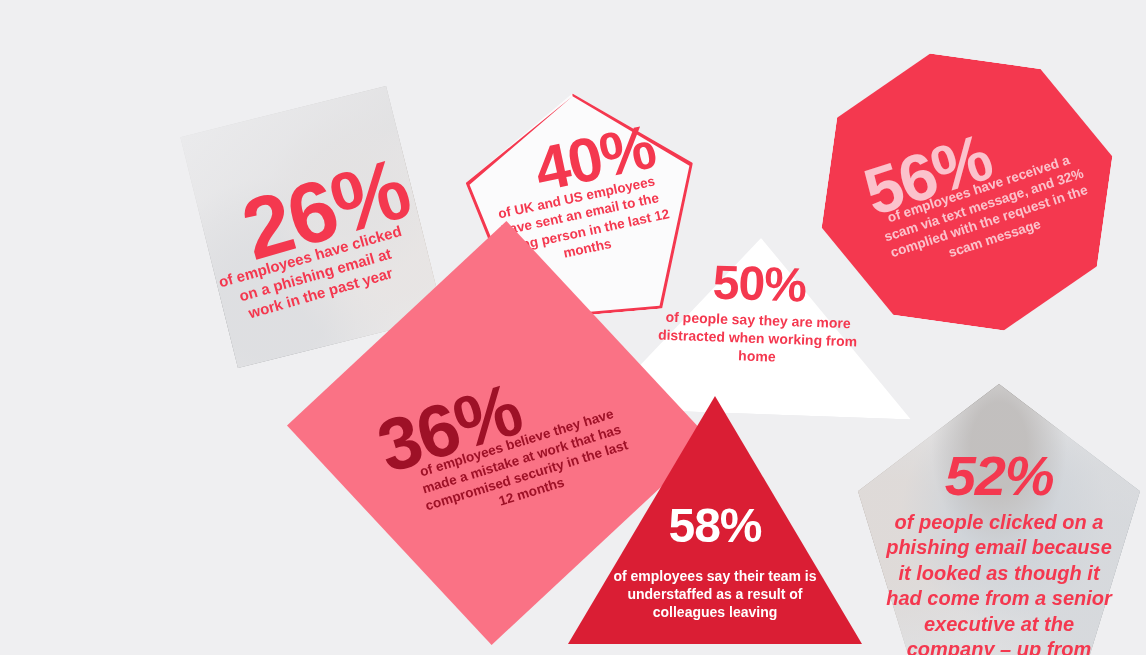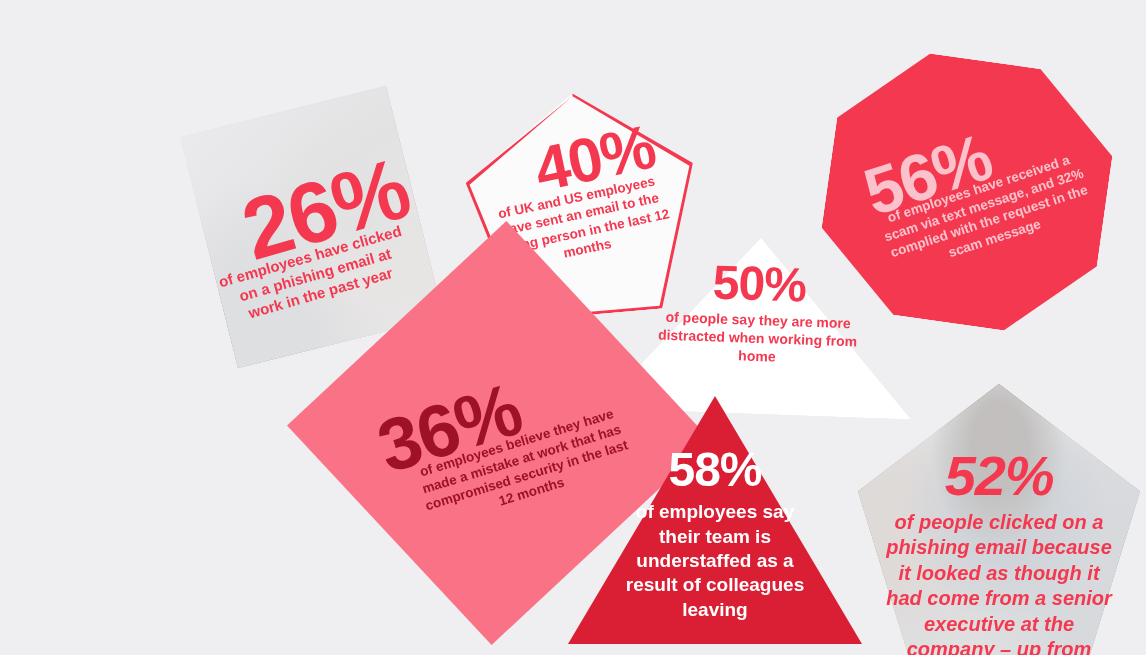--- a/index.html
+++ b/index.html
@@ -83,21 +83,21 @@
   #stat-36 .shape{background:#fa7285;}
   #stat-36 .content{transform:rotate(26deg);}
   #stat-36 .pct{font-size:74px;color:#9e1127;transform:translate(-46px,16px);}
   #stat-36 .desc{font-size:13.5px;color:#9e1127;width:224px;transform:translate(14px,6px);}
 
   
   #stat-58{left:568px;top:396px;width:294px;height:248px;}
   #stat-58 .shape{background:#da1e34;clip-path:polygon(50% 0%,100% 100%,0% 100%);}
   #stat-58 .content{justify-content:flex-end;padding-bottom:22px;}
   #stat-58 .pct{font-size:48px;color:#ffffff;}
-  #stat-58 .desc{font-size:19px;color:#ffffff;width:204px;margin-top:8px;}
+  #stat-58 .desc{font-size:14px;color:#ffffff;width:204px;margin-top:20px;}
 
   
   #stat-52{left:858px;top:384px;width:282px;height:282px;font-style:italic;}
   #stat-52 .shape{
     clip-path:polygon(50% 0%,100% 38%,81% 100%,19% 100%,0% 38%);
     background:
       linear-gradient(rgba(236,236,238,.74),rgba(236,236,238,.74)),
       radial-gradient(ellipse at 50% 22%, #4a4036 0 14%, rgba(74,64,54,0) 34%),
       radial-gradient(ellipse at 52% 46%, #7f8f9d 0 22%, rgba(127,143,157,0) 50%),
       radial-gradient(circle at 14% 52%, #b8a79a 0 18%, rgba(184,167,154,0) 46%),

